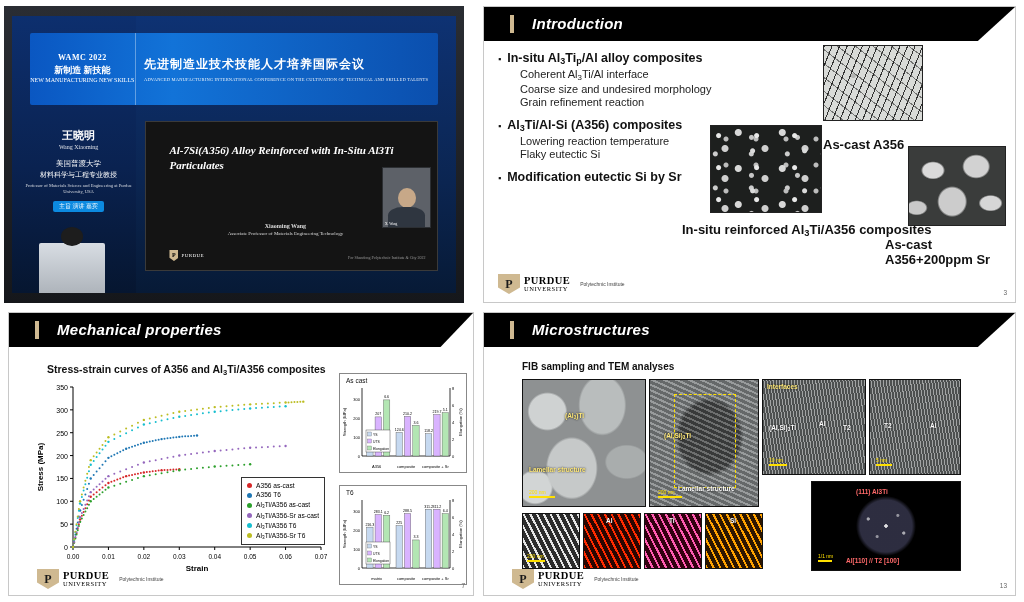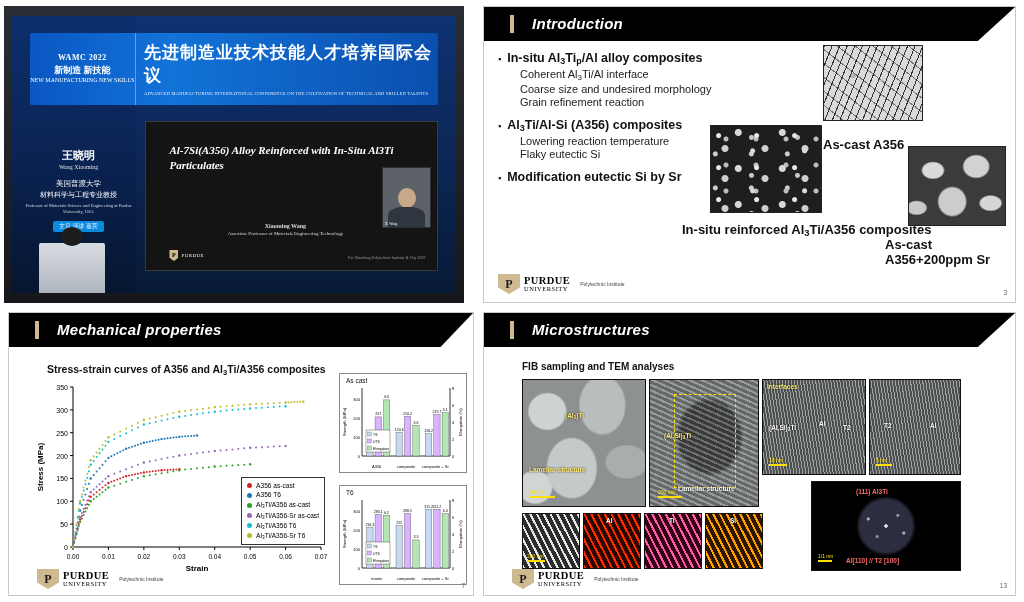--- a/index.html
+++ b/index.html
@@ -55,26 +55,26 @@
     display: flex; flex-direction: column; justify-content: center; align-items: center;
     font-size: 7px; line-height: 1.25; text-align: center;
     border-right: 1px solid rgba(255,255,255,.35);
   }
   .banner-logo .wamc { font-weight: bold; font-size: 8px; letter-spacing: .5px; }
   .banner-logo .cn { font-size: 9px; font-weight: bold; margin-top: 2px; }
   .banner-logo .cn2 { font-size: 6px; margin-top: 1px; }
   .banner-text {
     flex: 1; padding-left: 8px;
   }
-  .banner-text .cn-title { font-size: 17px; font-weight: bold; letter-spacing: 1px; }
+  .banner-text .cn-title { font-size: 12px; font-weight: bold; letter-spacing: 1px; }
   .banner-text .en-title { font-size: 4.5px; letter-spacing: .2px; margin-top: 4px; opacity: .9; }
 
   .speaker-block {
     position: absolute; left: 3%; top: 40%; width: 24%;
-    color: #fff; text-align: center; font-size: 7px; line-height: 1.5; margin-top: 20px;
+    color: #fff; text-align: center; font-size: 7px; line-height: 1.5;
   }
   .speaker-block .name-cn { font-size: 11px; font-weight: bold; }
   .speaker-block .name-en { font-size: 6px; opacity: .85; margin-bottom: 6px; }
   .speaker-block .aff-cn { font-size: 7.5px; }
   .speaker-block .aff-cn2 { font-size: 7px; }
   .speaker-block .aff-en { font-size: 4.6px; opacity: .8; line-height: 1.35; margin-top: 3px; }
   .speaker-tag {
     display: inline-block; margin-top: 6px;
     background: #0c8ae0; color: #fff; font-size: 6px;
     padding: 1px 6px; border-radius: 2px;

